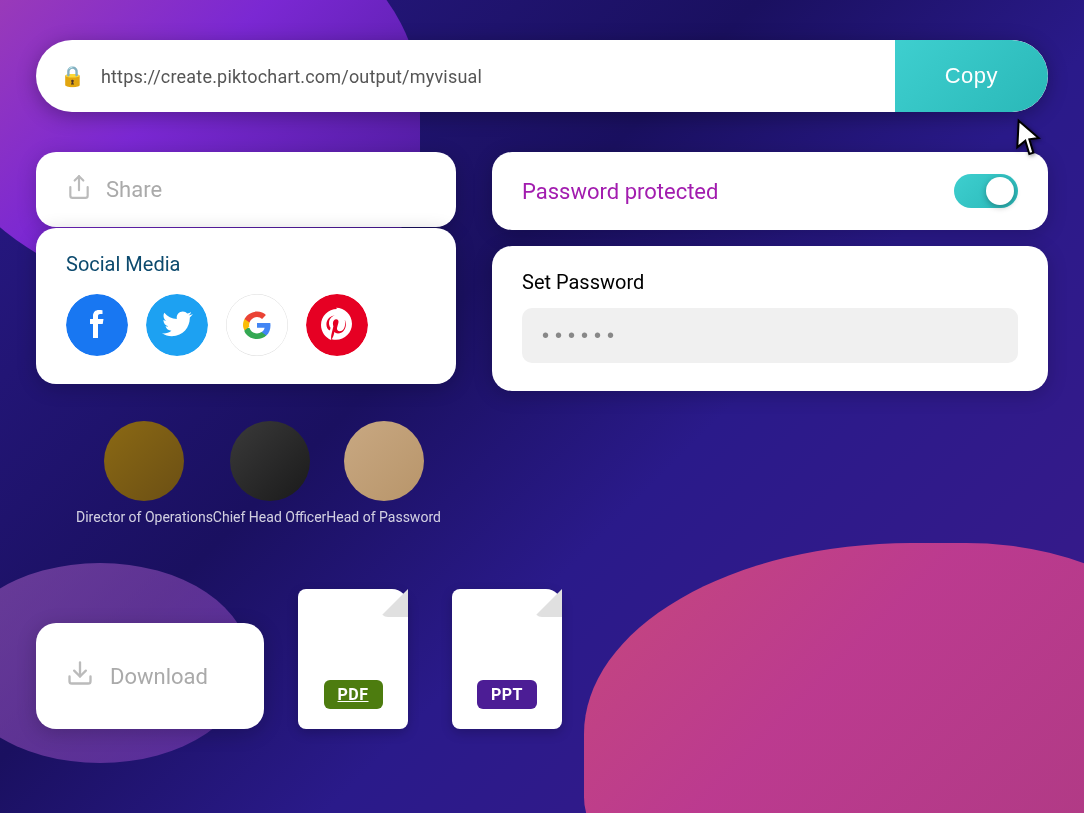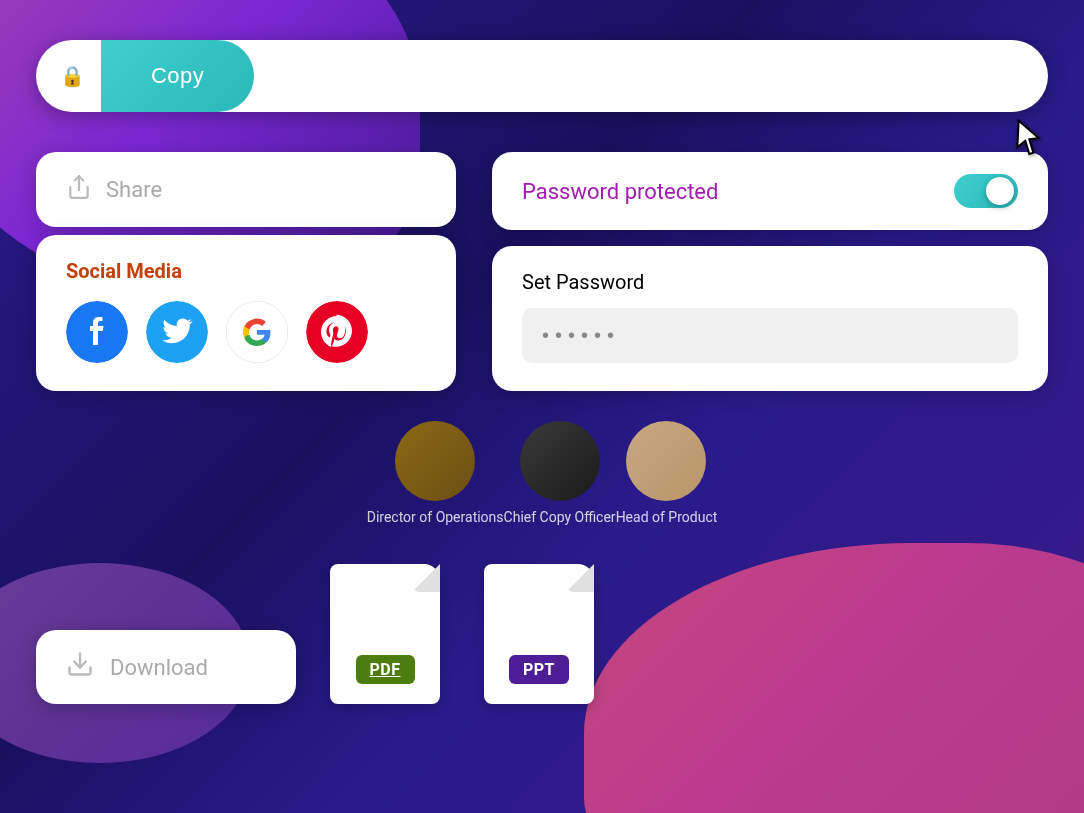--- a/index.html
+++ b/index.html
@@ -119,21 +119,21 @@
       display: flex;
       gap: 36px;
       margin-bottom: 30px;
       align-items: flex-start;
     }
 
     
     .left-col {
       display: flex;
       flex-direction: column;
-      gap: 8px;
+      gap: 1px;
       width: 420px;
       flex-shrink: 0;
     }
 
     
     .share-card {
       background: white;
       border-radius: 20px;
       padding: 22px 30px;
       display: flex;
@@ -156,23 +156,23 @@
     
     .social-card {
       background: white;
       border-radius: 20px;
       padding: 24px 30px 28px;
       box-shadow: 0 4px 20px rgba(0,0,0,0.2);
     }
 
     .social-title {
       font-size: 20px;
-      color: #c2410c;
+      color: #0c4a6e;
       margin-bottom: 18px;
-      font-weight: 700;
+      font-weight: 400;
     }
 
     .social-icons {
       display: flex;
       gap: 18px;
       align-items: center;
     }
 
     .social-icon {
       width: 62px;
@@ -259,22 +259,22 @@
       padding: 16px 20px;
       font-size: 20px;
       color: #888;
       letter-spacing: 6px;
       outline: none;
     }
 
     
     .people-row {
       display: flex;
-      justify-content: center;
-      margin-bottom: 19px;
+      justify-content: flex-start;
+      margin-bottom: 44px;
       padding: 0 40px;
     }
 
     .person {
       display: flex;
       flex-direction: column;
       align-items: center;
       gap: 8px;
     }
 
@@ -300,25 +300,25 @@
     .bottom-row {
       display: flex;
       align-items: flex-end;
       gap: 24px;
     }
 
     
     .download-card {
       background: white;
       border-radius: 20px;
-      padding: 20px 30px;
+      padding: 36px 30px;
       display: flex;
       align-items: center;
       gap: 16px;
-      width: 260px;
+      width: 228px;
       box-shadow: 0 4px 20px rgba(0,0,0,0.2);
       cursor: pointer;
     }
 
     .download-icon {
       color: #aaa;
       font-size: 24px;
     }
 
     .download-label {
@@ -389,20 +389,21 @@
 <div class="cursor">
   <svg viewBox="0 0 24 30" fill="none" xmlns="http://www.w3.org/2000/svg">
     <path d="M5 2L20 15L13 16L16 26L13 27L10 17L4 22Z" fill="white" stroke="black" stroke-width="1.5"></path>
   </svg>
 </div>
 
 <div class="container">
 
   <div class="url-bar">
     <span class="url-icon">🔒</span>
+    <span class="url-text">https://create.piktochart.com/output/myvisual</span>
     <button class="copy-btn">Copy</button>
   </div>
 
   <div class="middle-row">
 
     <div class="left-col">
 
       <div class="share-card">
         <span class="share-icon">
           <svg width="26" height="26" viewBox="0 0 24 24" fill="none" stroke="#bbb" stroke-width="2" stroke-linecap="round" stroke-linejoin="round">
@@ -470,25 +471,25 @@
     </div>
   </div>
 
   <div class="people-row">
     <div class="person">
       <div class="person-avatar" style="background: linear-gradient(135deg, #8B6914, #6B4F14); font-size:14px;"></div>
       <span class="person-title">Director of Operations</span>
     </div>
     <div class="person">
       <div class="person-avatar" style="background: linear-gradient(135deg, #3a3a3a, #1a1a1a);"></div>
-      <span class="person-title">Chief Copy Officer</span>
+      <span class="person-title">Chief Head Officer</span>
     </div>
     <div class="person">
       <div class="person-avatar" style="background: linear-gradient(135deg, #c8a882, #b8956a);"></div>
-      <span class="person-title">Head of Product</span>
+      <span class="person-title">Head of Password</span>
     </div>
   </div>
 
   <div class="bottom-row">
 
     <div class="download-card">
       <span class="download-icon">
         <svg width="28" height="28" viewBox="0 0 24 24" fill="none" stroke="#bbb" stroke-width="2" stroke-linecap="round" stroke-linejoin="round">
           <path d="M21 15v4a2 2 0 0 1-2 2H5a2 2 0 0 1-2-2v-4"></path>
           <polyline points="7 10 12 15 17 10"></polyline>

